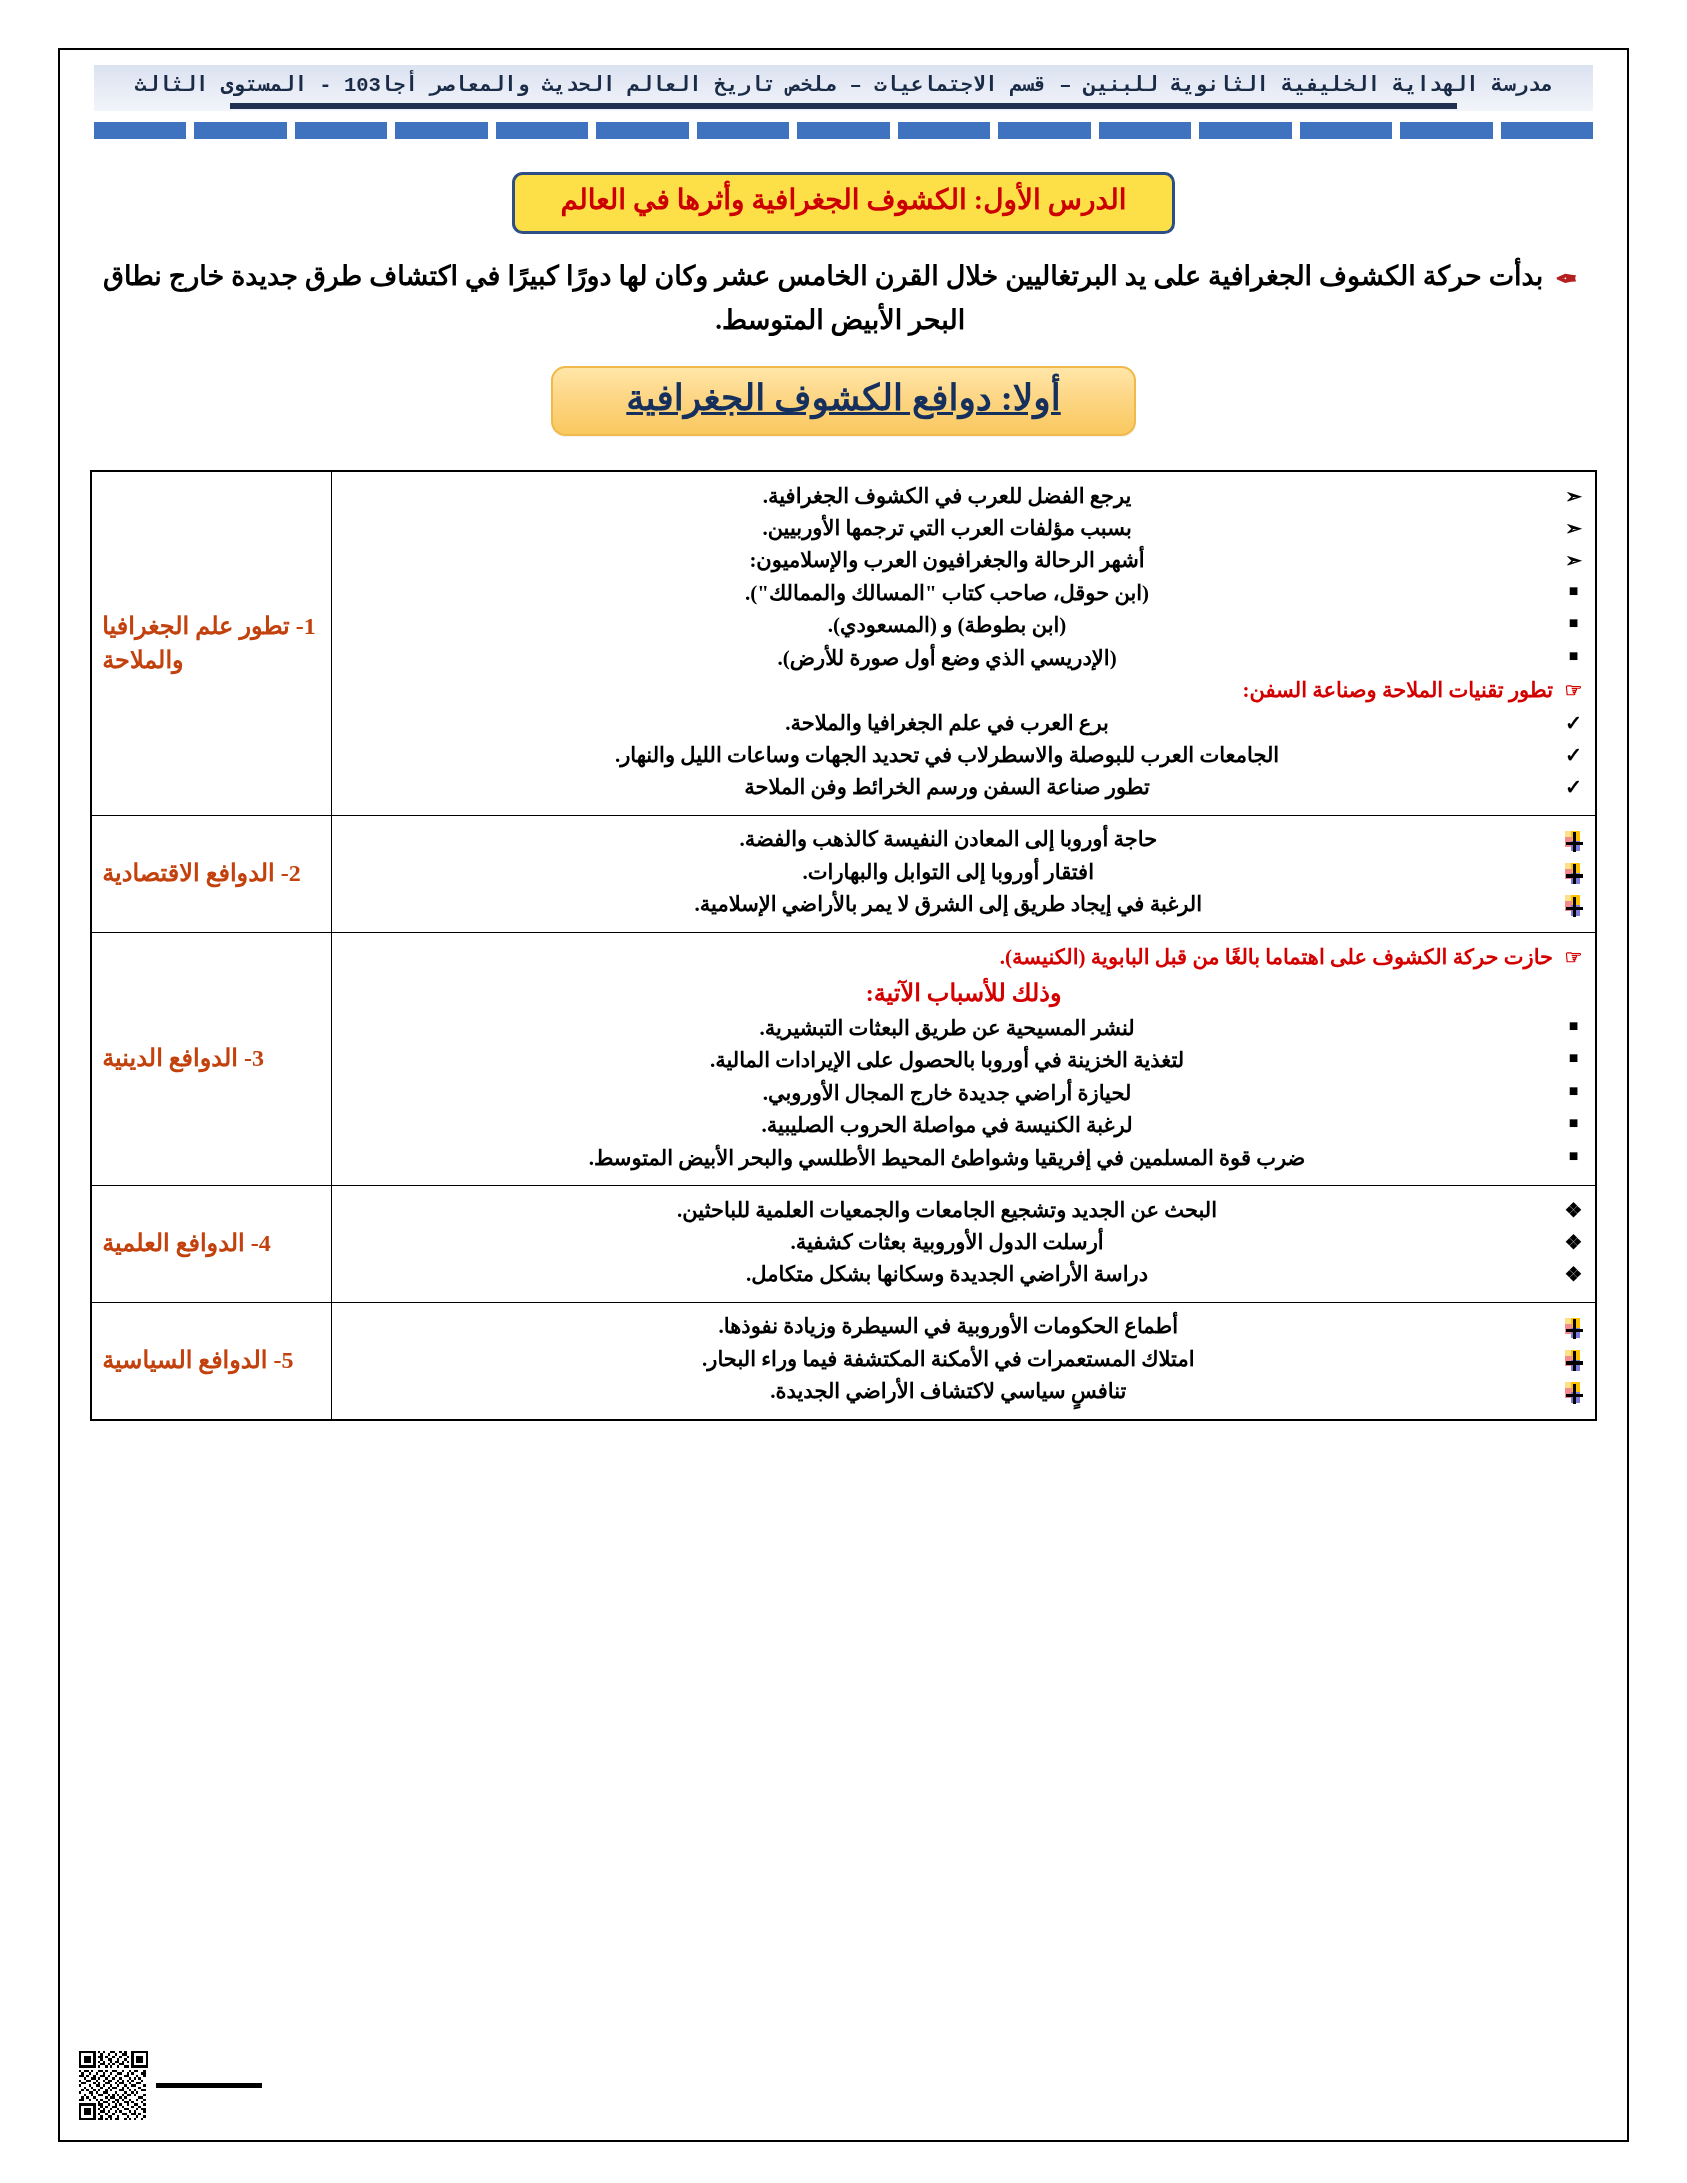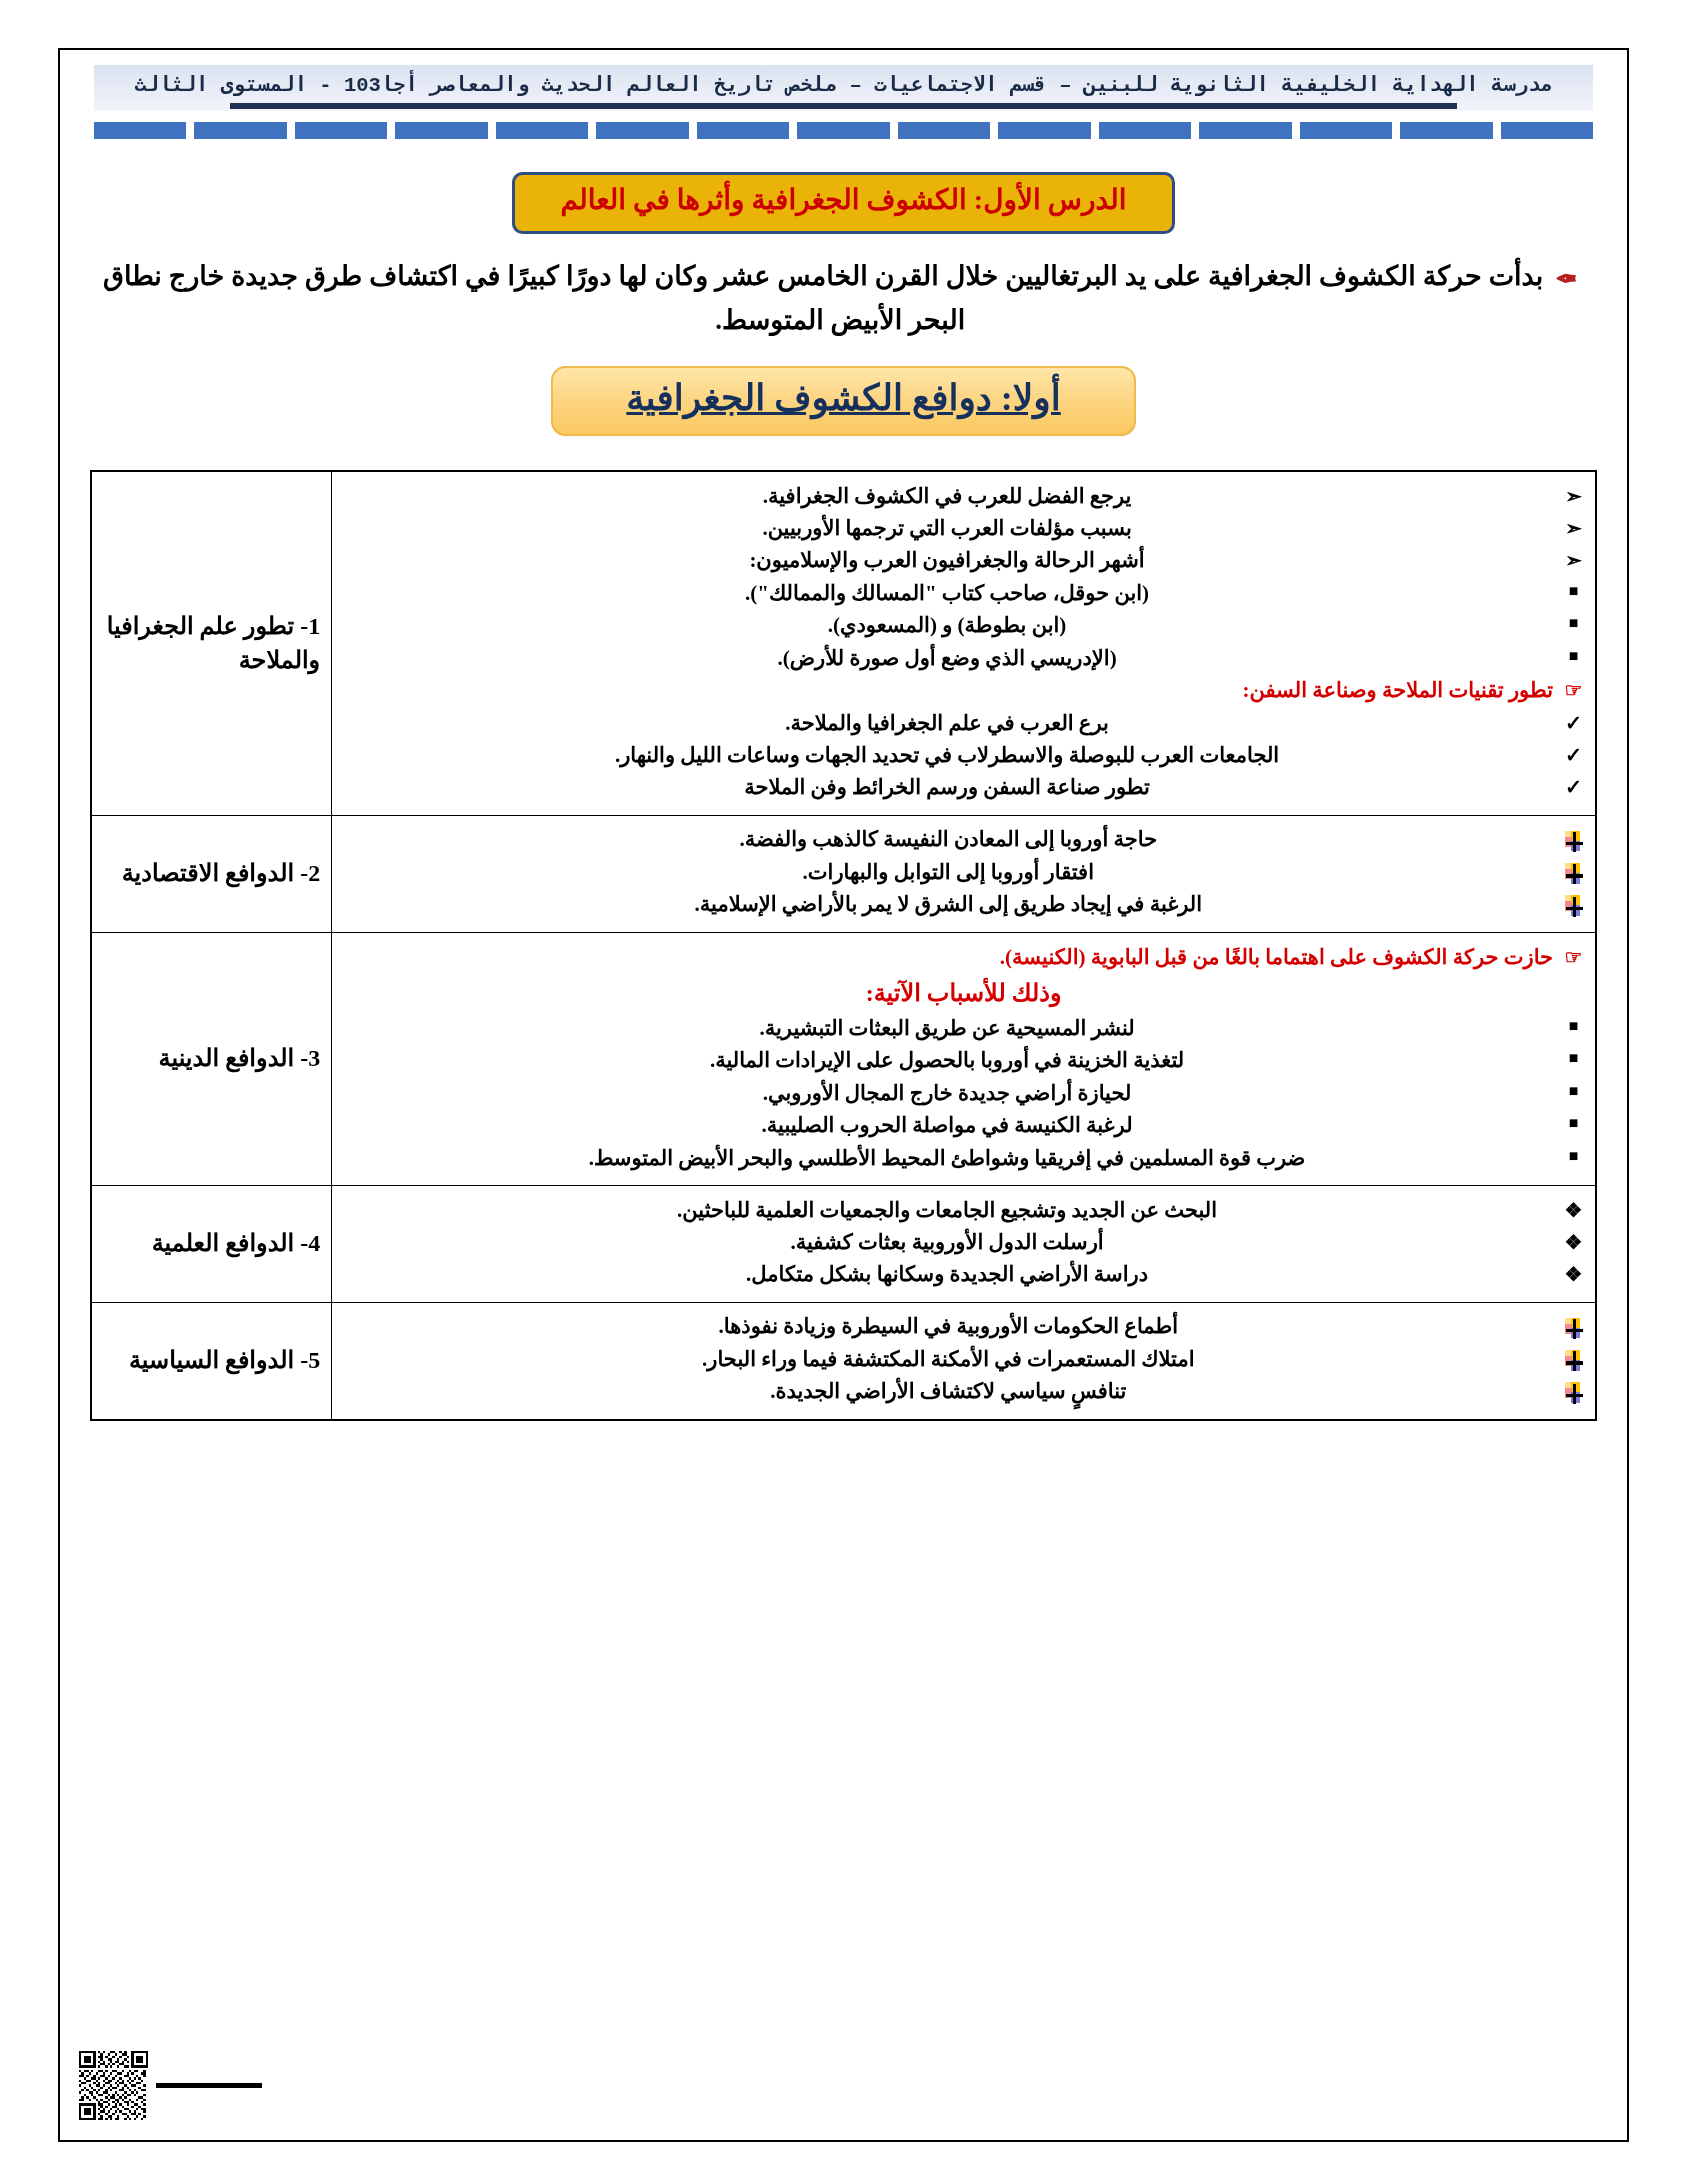--- a/index.html
+++ b/index.html
@@ -61,21 +61,21 @@
     height:17px;
     background:#3f72bf;
   }
 
   
   .lesson-title-wrap{
     display:flex;justify-content:center;
     margin-top:33px;
   }
   .lesson-title{
-    background:#eab308;
+    background:#fde047;
     border:3.3px solid #2d4f85;
     border-radius:10.6px;
     padding:10.6px 46px 14.6px 46px;
     color:#cc0000;
     font-weight:bold;
     font-size:28px;
     white-space:nowrap;
     line-height:1.1;
   }
 
@@ -123,24 +123,24 @@
     table-layout:fixed;
     border:2px solid #000;
   }
   table.motives td{
     border:1.3px solid #000;
     vertical-align:middle;
     padding:9.3px 10.6px;
   }
   td.label-cell{
     width:218px;
-    text-align:right;
+    text-align:left;
     font-size:24px;
     font-weight:bold;
-    color:#000000;
+    color:#c2410c;
     line-height:1.4;
     padding:9.3px 6.6px;
   }
   td.content-cell{
     padding:10.6px 14.6px 12px 14.6px;
   }
 
   ul.blist{list-style:none;margin:0;padding:0;}
   ul.blist li{
     display:flex;

